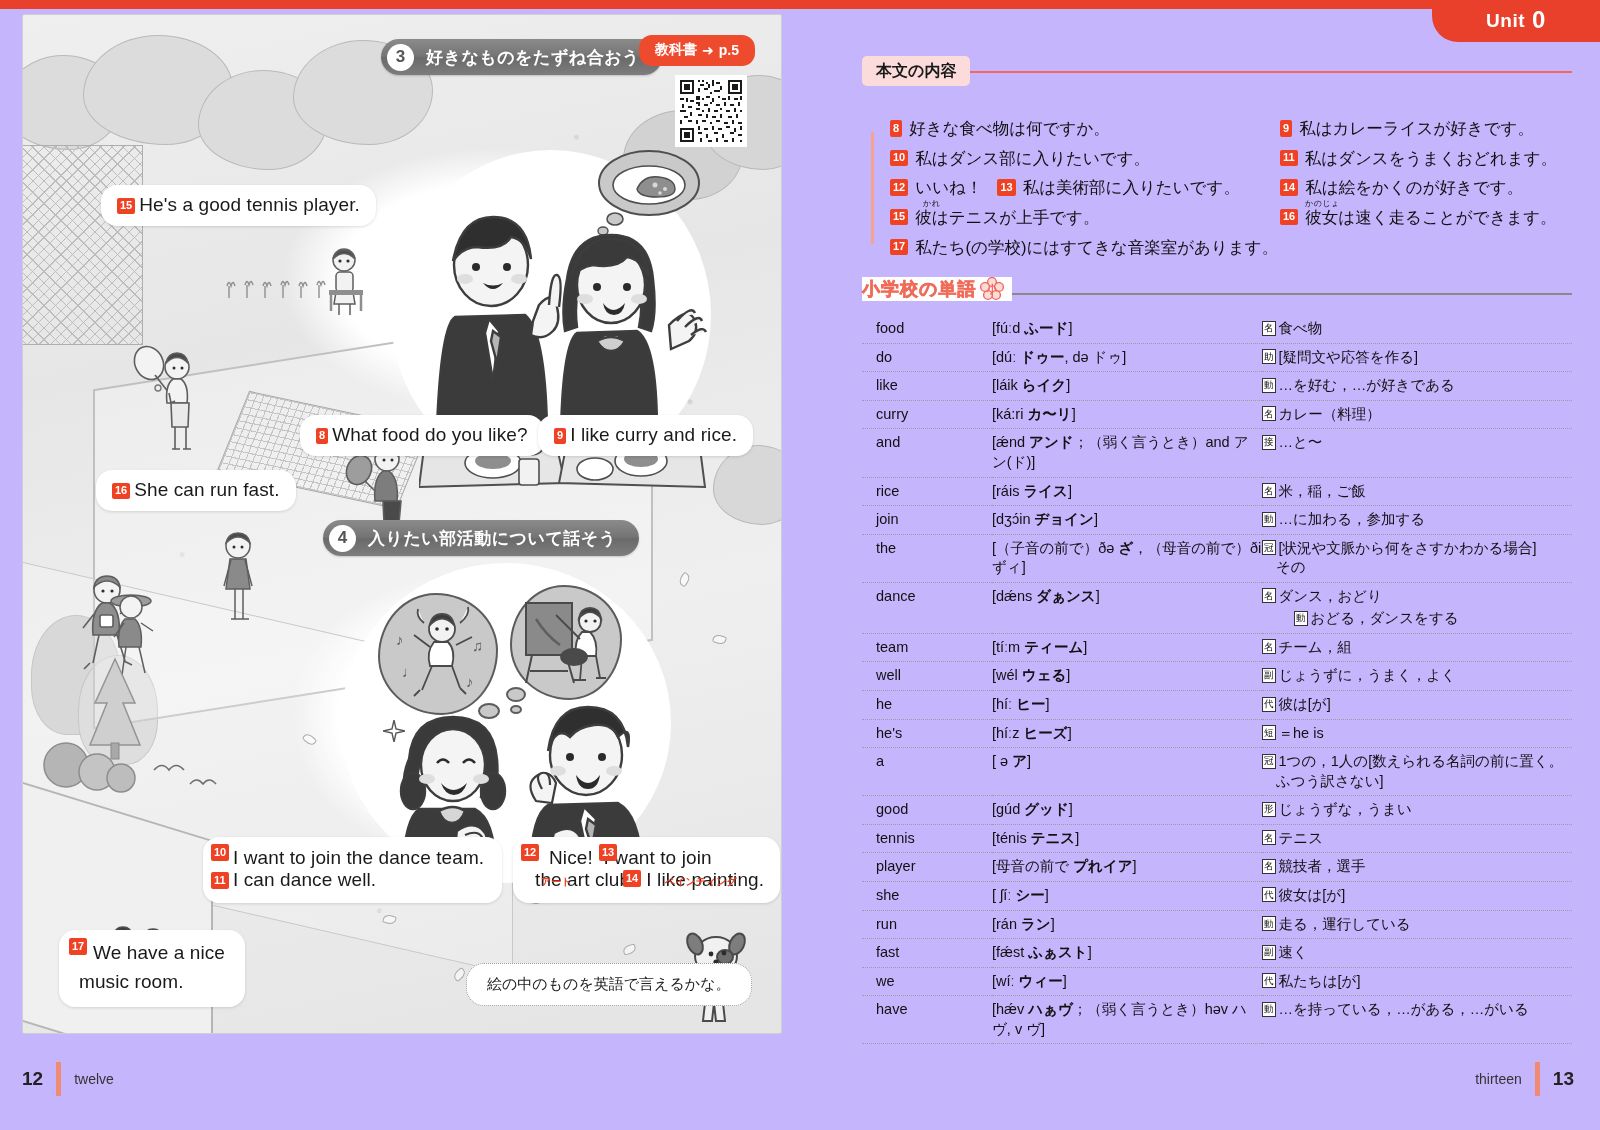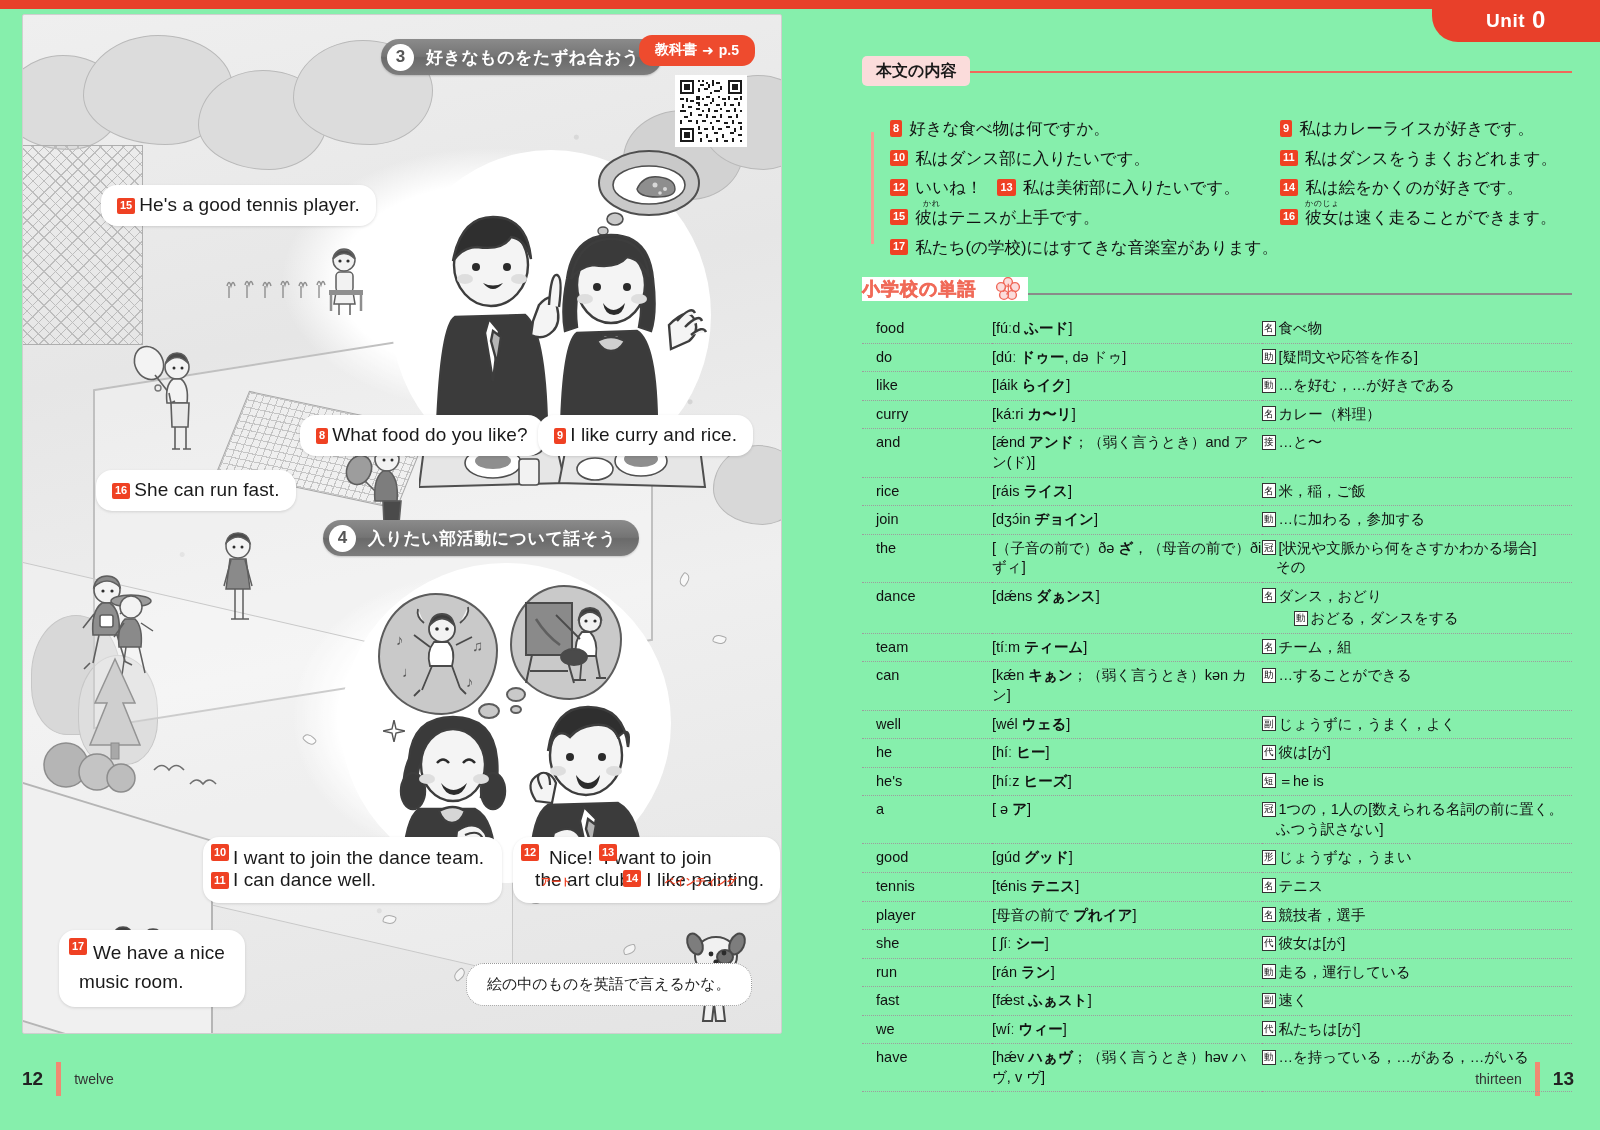--- a/index.html
+++ b/index.html
@@ -2,21 +2,21 @@
 <html><head>
 <meta charset="utf-8">
 <style>
   * { box-sizing: border-box; margin: 0; padding: 0; }
   html, body {
     width: 1600px; height: 1130px;
     background: #ffffff;
     font-family: "Liberation Sans", "DejaVu Sans", sans-serif;
     overflow: hidden;
   }
-  #page { position: relative; width: 1600px; height: 1130px; background: #86efac; }
+  #page { position: relative; width: 1600px; height: 1130px; background: #c4b5fd; }
 
   
   .top-band {
     position: absolute; left: 0; top: 0; width: 1600px; height: 9px;
     background: #e8402a;
   }
   .unit-tab {
     position: absolute; right: 0; top: 0; width: 168px; height: 42px;
     background: #e8402a;
     border-bottom-left-radius: 26px;
@@ -177,21 +177,21 @@
   .hb-furi {
     position: absolute; font-size: 8px; color: #111; white-space: nowrap;
     letter-spacing: .5px;
   }
   .hb-wide { grid-column: 1 / span 2; }
 
   
   .sec-head-pink { position: relative; height: 30px; margin: 22px 0 6px; }
   .sho-badge {
     position: absolute; left: 0; top: -2px;
-    display: flex; align-items: center; gap: 20px; z-index: 2;
+    display: flex; align-items: center; gap: 4px; z-index: 2;
     background: #fff; padding-right: 8px;
   }
   .sho-badge .sho-text {
     font-size: 18px; font-weight: bold;
     color: #f06a58;
     -webkit-text-stroke: 0.6px #f06a58;
     letter-spacing: 1px;
   }
   .sho-badge .sho-flower {
     width: 24px; height: 24px; position: relative; display: inline-block;
@@ -977,27 +977,20 @@
               </td>
             </tr>
             <tr>
               <td class="c-word"><span>team</span></td>
               <td class="c-pron"><span>[tíːm </span><span class="kana">ティーム</span><span>]</span></td>
               <td class="c-mean">
                 <span class="mean-line"><span class="pos">名</span><span>チーム，組</span></span>
               </td>
             </tr>
             <tr>
-              <td class="c-word"><span>can</span></td>
-              <td class="c-pron"><span>[kǽn </span><span class="kana">キぁン</span><span>；（弱く言うとき）kən カン]</span></td>
-              <td class="c-mean">
-                <span class="mean-line"><span class="pos">助</span><span>…することができる</span></span>
-              </td>
-            </tr>
-            <tr>
               <td class="c-word"><span>well</span></td>
               <td class="c-pron"><span>[wél </span><span class="kana">ウェる</span><span>]</span></td>
               <td class="c-mean">
                 <span class="mean-line"><span class="pos">副</span><span>じょうずに，うまく，よく</span></span>
               </td>
             </tr>
             <tr>
               <td class="c-word"><span>he</span></td>
               <td class="c-pron"><span>[híː </span><span class="kana">ヒー</span><span>]</span></td>
               <td class="c-mean">

